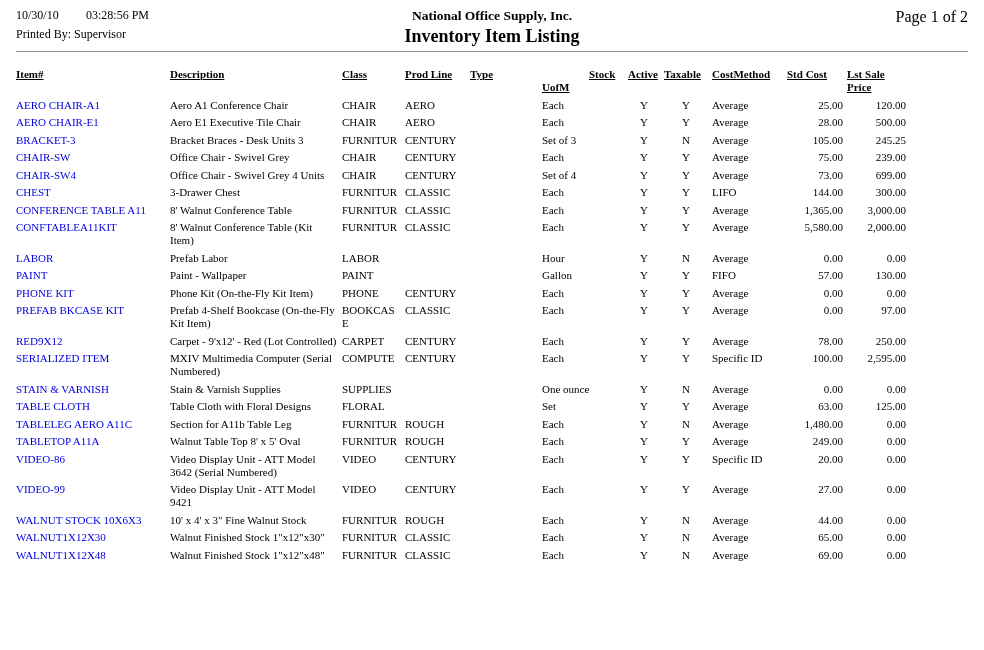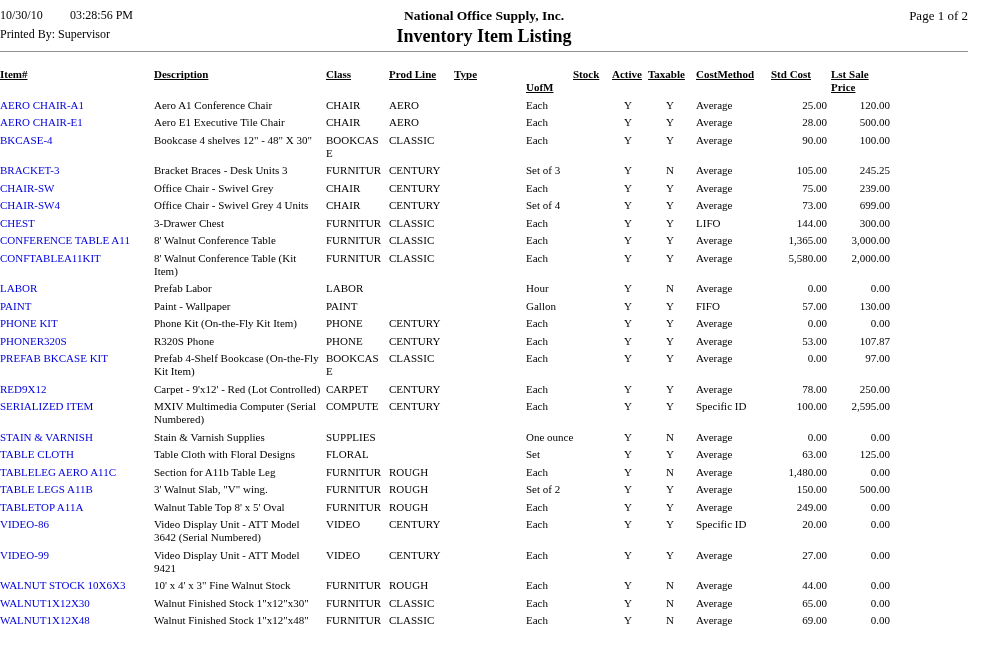--- a/index.html
+++ b/index.html
@@ -2,32 +2,32 @@
 <html style="--link-blue: #0000dd;"><head>
 <meta charset="utf-8">
 <style>
   * { margin: 0; padding: 0; box-sizing: border-box; }
   html, body { background: #ffffff; }
   body {
     width: 984px; height: 650px; overflow: hidden;
     font-family: "Liberation Serif", "DejaVu Serif", serif;
     color: #000000;
   }
-  .page { width: 984px; height: 650px; padding: 8px 16px 0 0; position: relative; }
+  .page { width: 984px; height: 650px; padding: 8px 16px 0 16px; position: relative; }
 
   
   .rpt-header { position: relative; height: 41px; }
   .hdr-left { position: absolute; left: 0; top: 0; font-size: 12px; }
   .hdr-left .line1 { display: block; }
   .hdr-left .date { display: inline-block; width: 67px; }
   .hdr-left .line2 { display: block; margin-top: 4px; }
   .hdr-center { position: absolute; left: 0; right: 0; top: 0; text-align: center; }
   .company { font-size: 13.5px; font-weight: bold; }
   .rpt-title { font-size: 18px; font-weight: bold; margin-top: 2px; }
-  .hdr-right { position: absolute; right: 0; top: 0; font-size: 13px; text-align: center; }
+  .hdr-right { position: absolute; right: 0; top: 0; font-size: 16px; text-align: center; }
   .hdr-rule { border: none; border-top: 1px solid #909090; margin-top: 2px; }
 
   
   table.listing { border-collapse: collapse; table-layout: fixed; width: 894px; margin-top: 14px; }
   table.listing th, table.listing td {
     font-size: 11px; line-height: 13px; vertical-align: top;
     padding: 2px 4px 2.5px 0; text-align: left; font-weight: normal;
     overflow: hidden; word-wrap: break-word;
   }
   th .col-head { font-weight: bold; text-decoration: underline; }
@@ -114,33 +114,20 @@
       <td>AERO</td>
       <td></td>
       <td>Each</td>
       <td class="ctr">Y</td>
       <td class="ctr">Y</td>
       <td>Average</td>
       <td class="num">28.00</td>
       <td class="num">500.00</td>
     </tr>
         <tr>
-      <td class="item-cell">BKCASE-4</td>
-      <td>Bookcase 4 shelves 12" - 48" X 30"</td>
-      <td>BOOKCASE</td>
-      <td>CLASSIC</td>
-      <td></td>
-      <td>Each</td>
-      <td class="ctr">Y</td>
-      <td class="ctr">Y</td>
-      <td>Average</td>
-      <td class="num">90.00</td>
-      <td class="num">100.00</td>
-    </tr>
-        <tr>
       <td class="item-cell">BRACKET-3</td>
       <td>Bracket Braces - Desk Units 3</td>
       <td>FURNITUR</td>
       <td>CENTURY</td>
       <td></td>
       <td>Set of 3</td>
       <td class="ctr">Y</td>
       <td class="ctr">N</td>
       <td>Average</td>
       <td class="num">105.00</td>
@@ -244,33 +231,20 @@
       <td>CENTURY</td>
       <td></td>
       <td>Each</td>
       <td class="ctr">Y</td>
       <td class="ctr">Y</td>
       <td>Average</td>
       <td class="num">0.00</td>
       <td class="num">0.00</td>
     </tr>
         <tr>
-      <td class="item-cell">PHONER320S</td>
-      <td>R320S Phone</td>
-      <td>PHONE</td>
-      <td>CENTURY</td>
-      <td></td>
-      <td>Each</td>
-      <td class="ctr">Y</td>
-      <td class="ctr">Y</td>
-      <td>Average</td>
-      <td class="num">53.00</td>
-      <td class="num">107.87</td>
-    </tr>
-        <tr>
       <td class="item-cell">PREFAB BKCASE KIT</td>
       <td>Prefab 4-Shelf Bookcase (On-the-Fly Kit Item)</td>
       <td>BOOKCASE</td>
       <td>CLASSIC</td>
       <td></td>
       <td>Each</td>
       <td class="ctr">Y</td>
       <td class="ctr">Y</td>
       <td>Average</td>
       <td class="num">0.00</td>
@@ -335,33 +309,20 @@
       <td>ROUGH</td>
       <td></td>
       <td>Each</td>
       <td class="ctr">Y</td>
       <td class="ctr">N</td>
       <td>Average</td>
       <td class="num">1,480.00</td>
       <td class="num">0.00</td>
     </tr>
         <tr>
-      <td class="item-cell">TABLE LEGS A11B</td>
-      <td>3' Walnut Slab, "V" wing.</td>
-      <td>FURNITUR</td>
-      <td>ROUGH</td>
-      <td></td>
-      <td>Set of 2</td>
-      <td class="ctr">Y</td>
-      <td class="ctr">Y</td>
-      <td>Average</td>
-      <td class="num">150.00</td>
-      <td class="num">500.00</td>
-    </tr>
-        <tr>
       <td class="item-cell">TABLETOP A11A</td>
       <td>Walnut Table Top 8' x 5' Oval</td>
       <td>FURNITUR</td>
       <td>ROUGH</td>
       <td></td>
       <td>Each</td>
       <td class="ctr">Y</td>
       <td class="ctr">Y</td>
       <td>Average</td>
       <td class="num">249.00</td>

